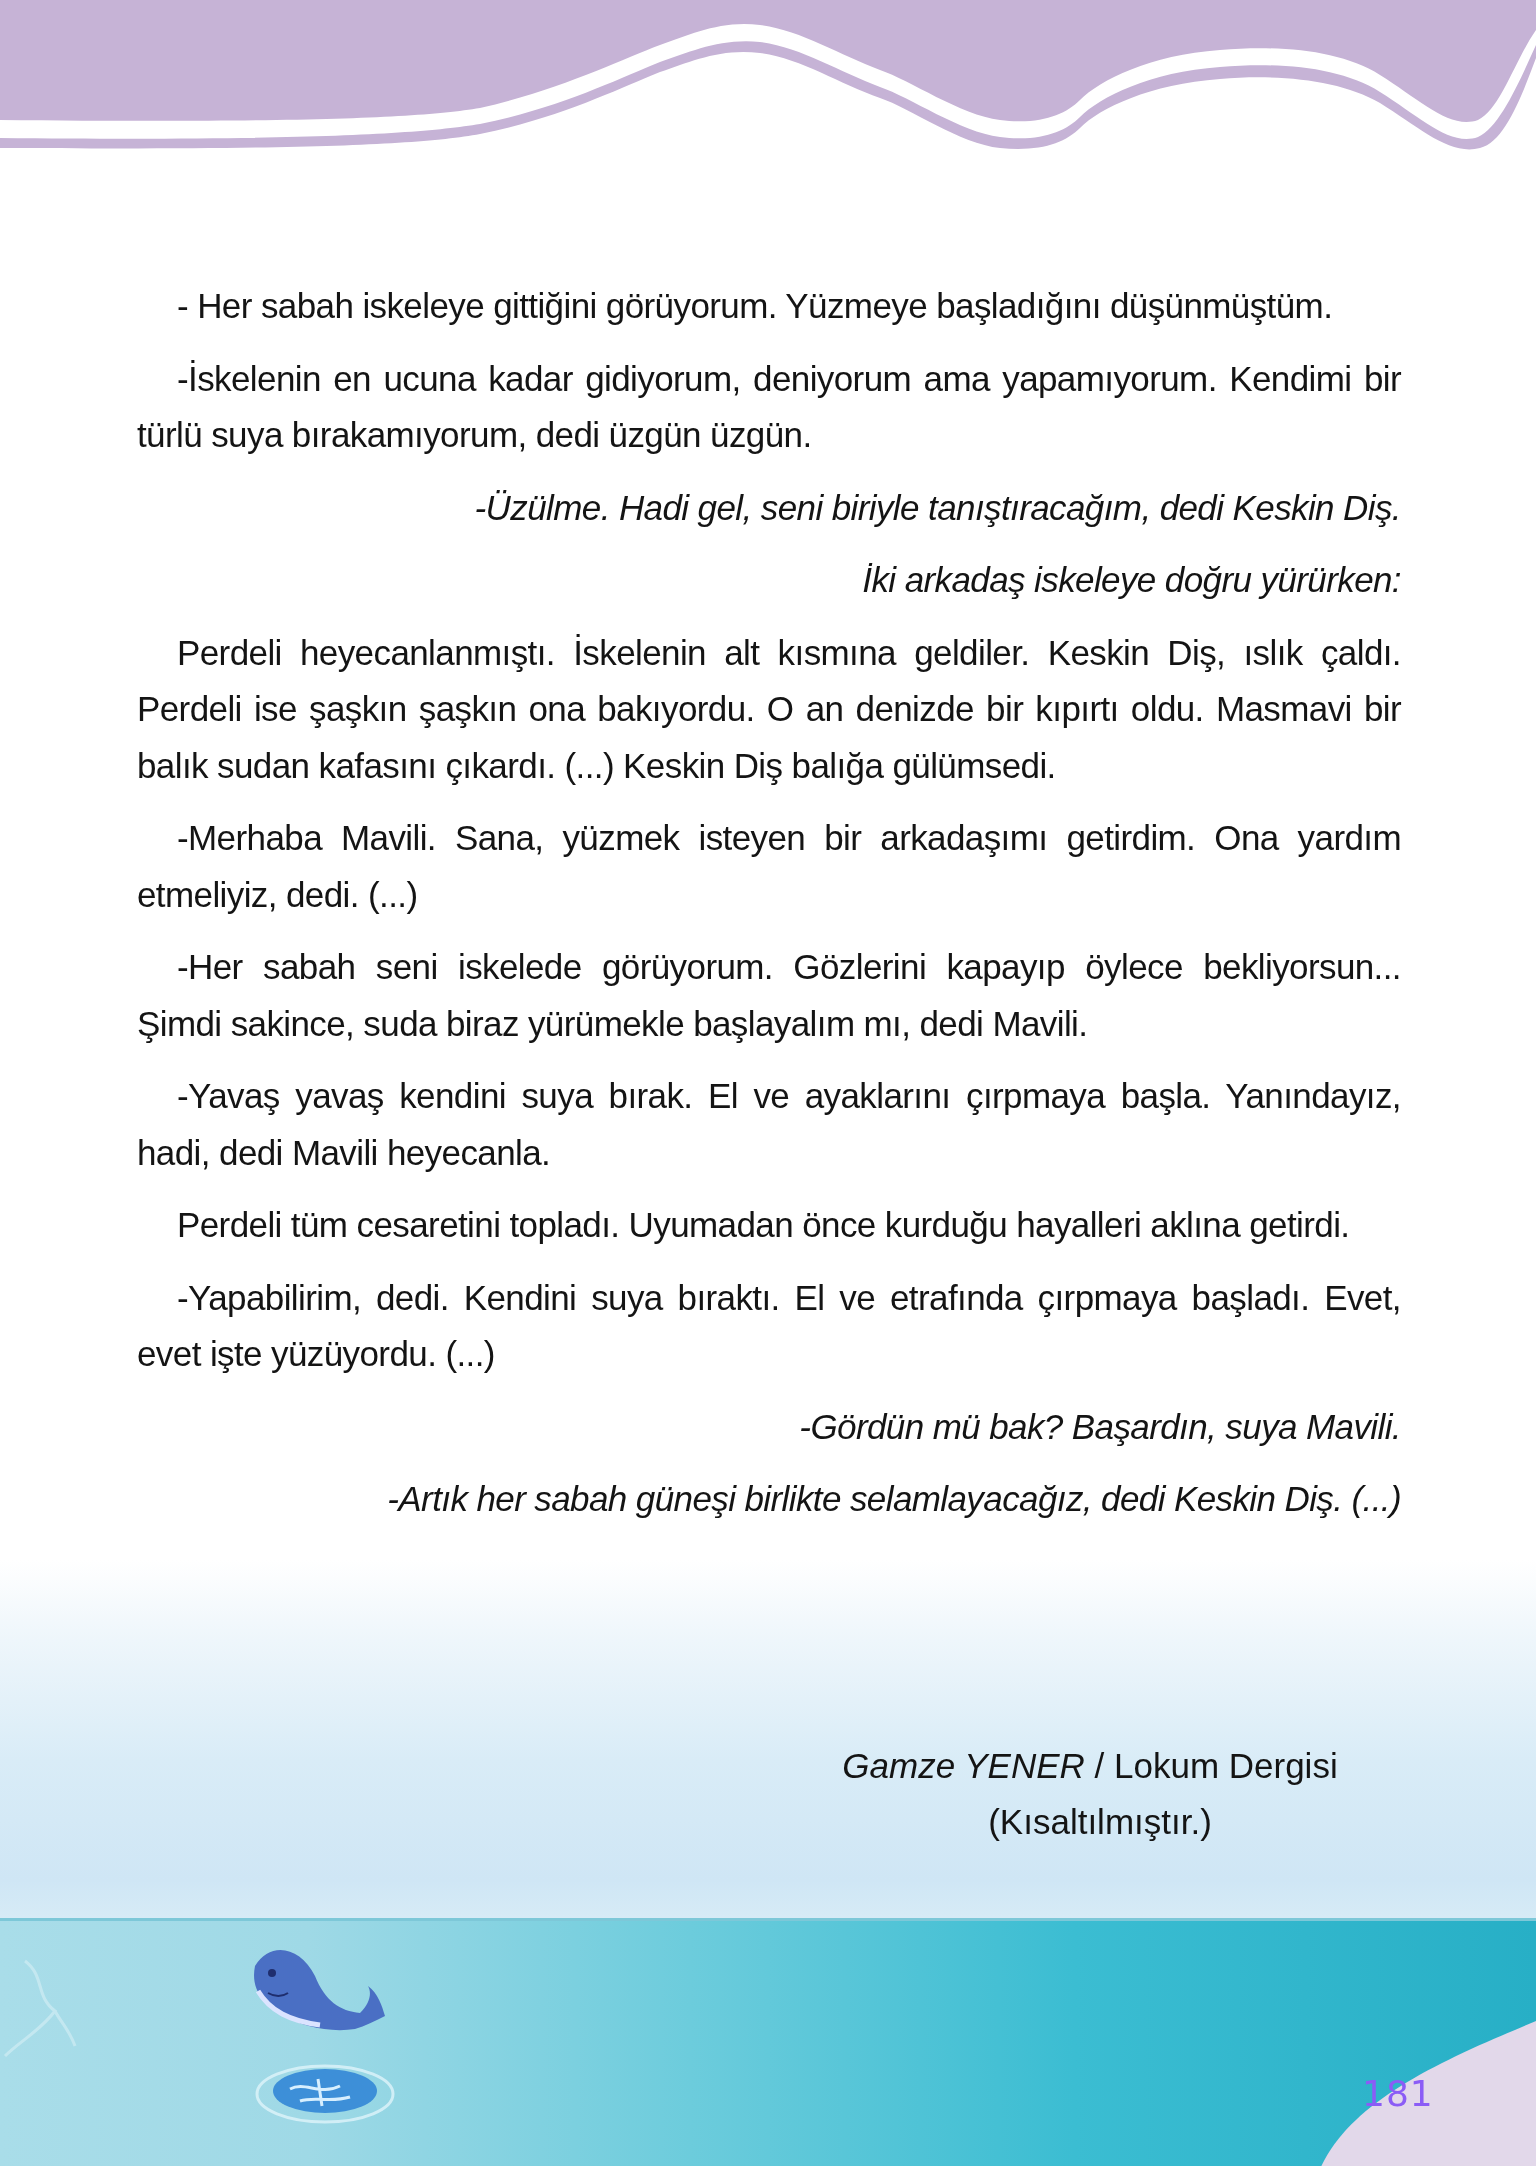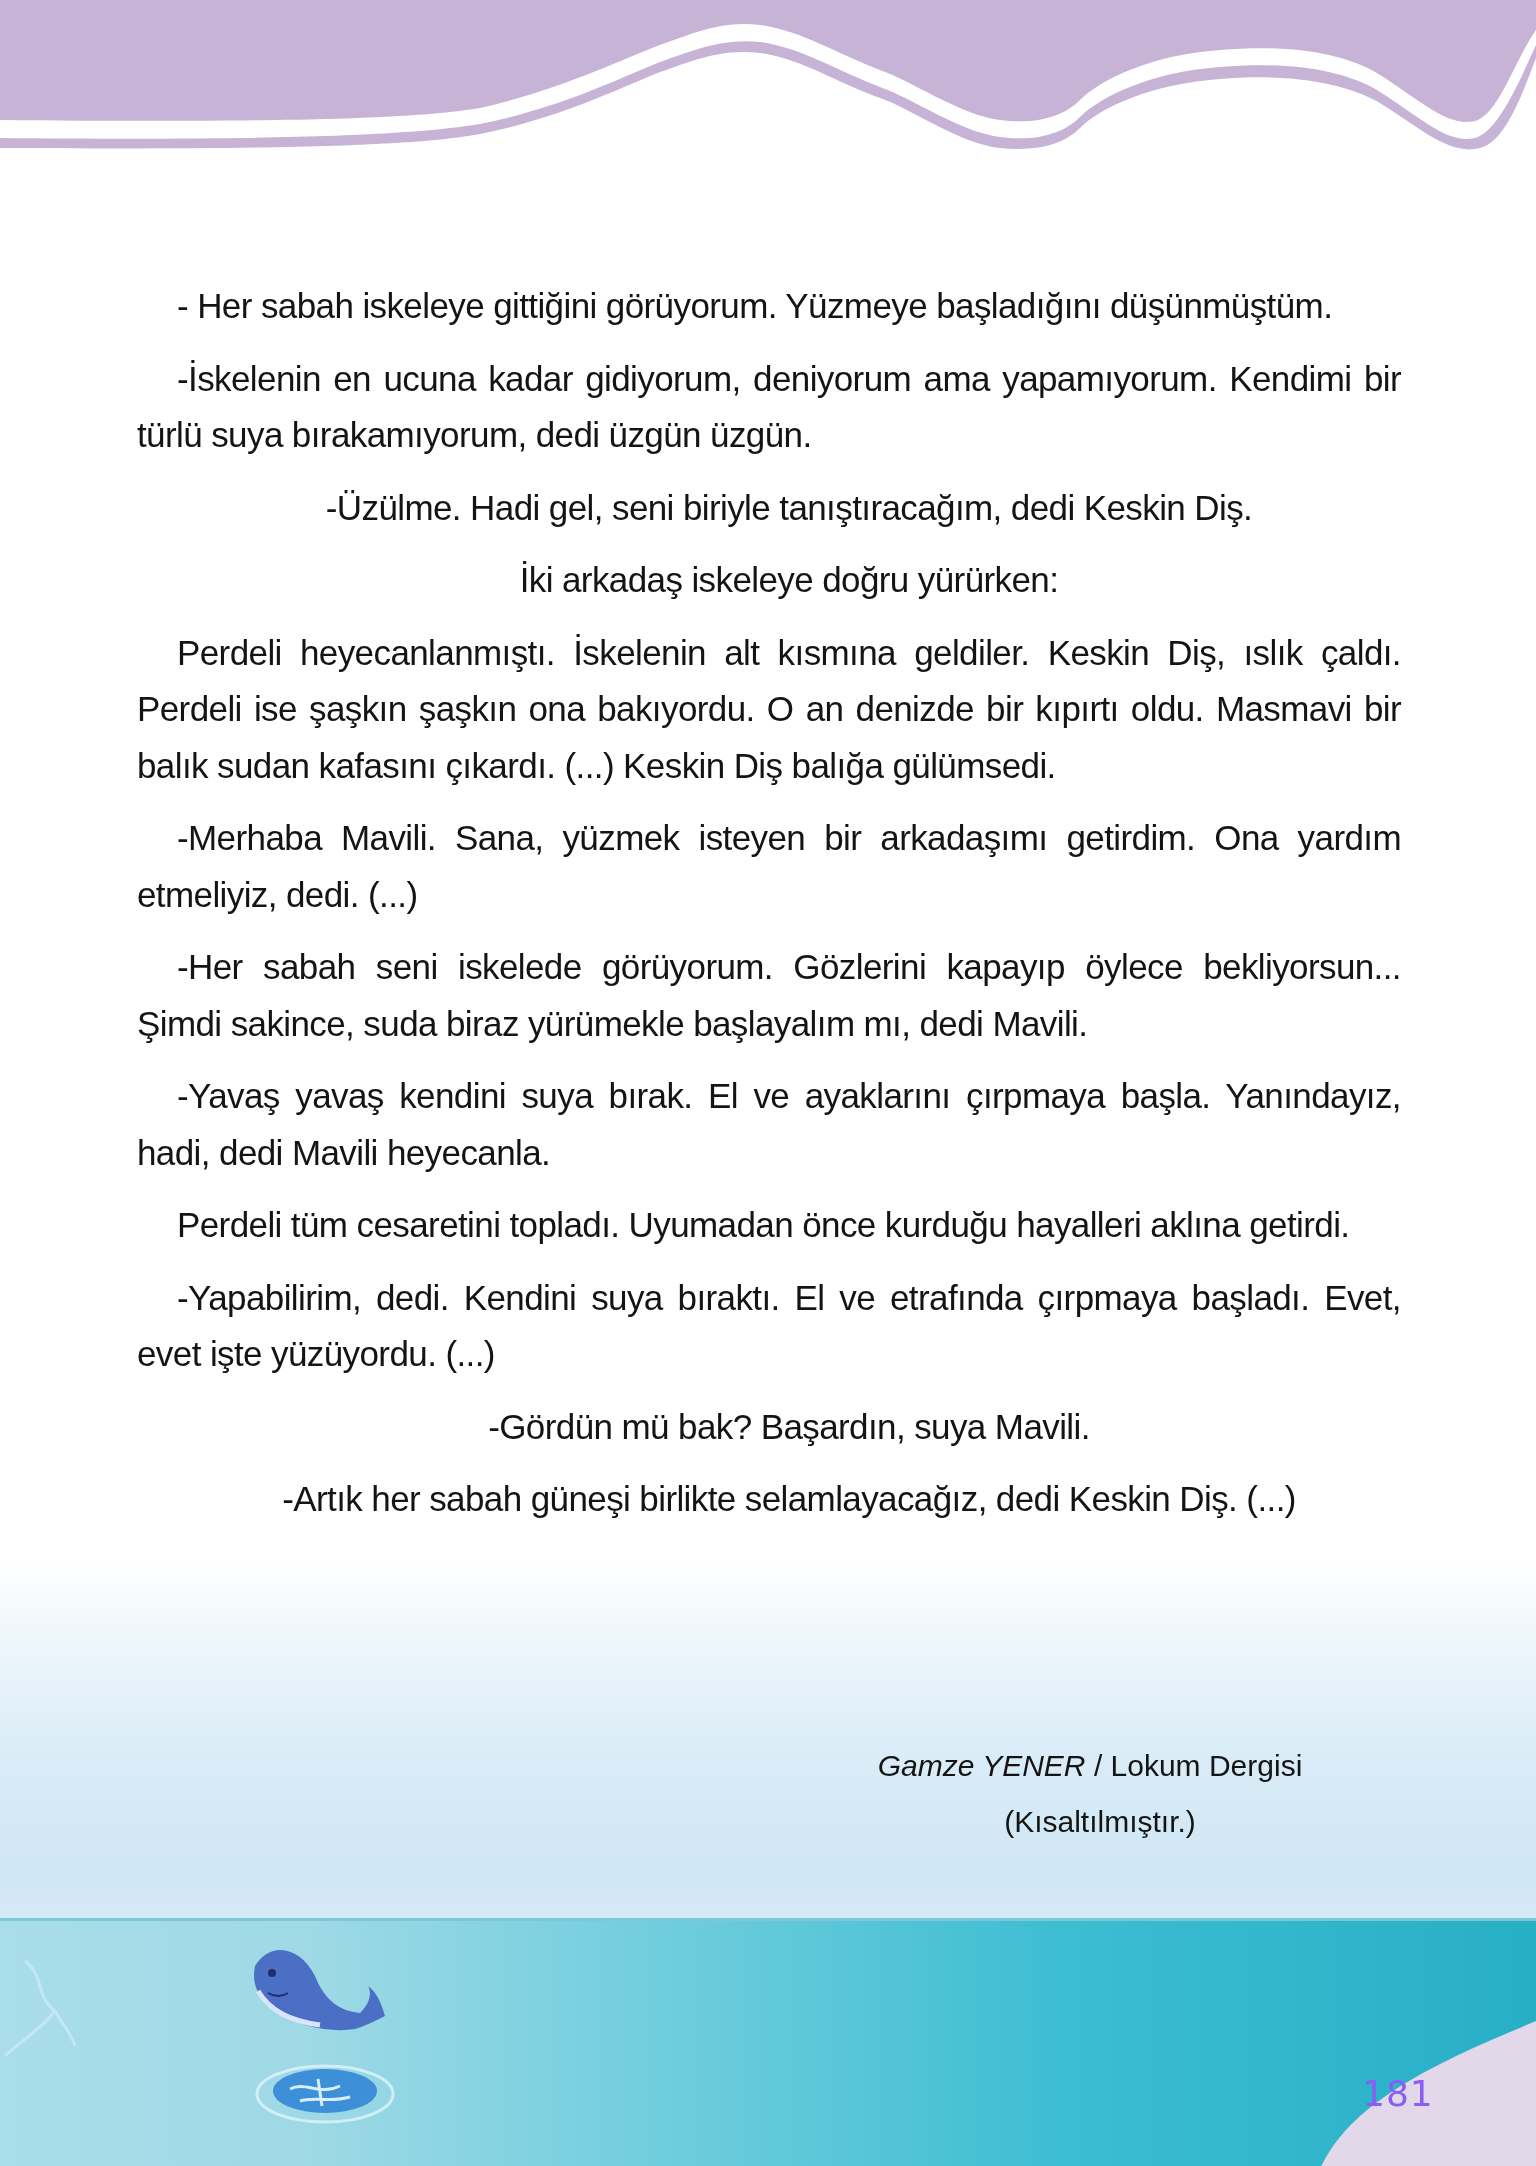--- a/index.html
+++ b/index.html
@@ -41,28 +41,28 @@
     .para {
       margin: 16px;
       font-size: 35px;
       line-height: 56.5px;
       letter-spacing: -0.6px;
       word-spacing: 0px;
       text-align: justify;
       text-indent: 40px;
       color: #141414;
     }
-    .para.short { text-align: center; }
+    .para.short { text-align: right; font-style: italic; }
     .attribution {
       position: absolute;
       left: 780px;
       top: 1738px;
       width: 620px;
       text-align: center;
-      font-size: 30px;
+      font-size: 35px;
       color: #141414;
     }
     .attr-line1 { display: block; line-height: 56px; }
     .attr-author { font-style: italic; }
     .attr-line2 { display: block; line-height: 56px; padding-left: 20px; }
     .footer-band {
       position: absolute;
       left: 0; top: 1918px;
       width: 1536px; height: 248px;
       background: linear-gradient(to right,

